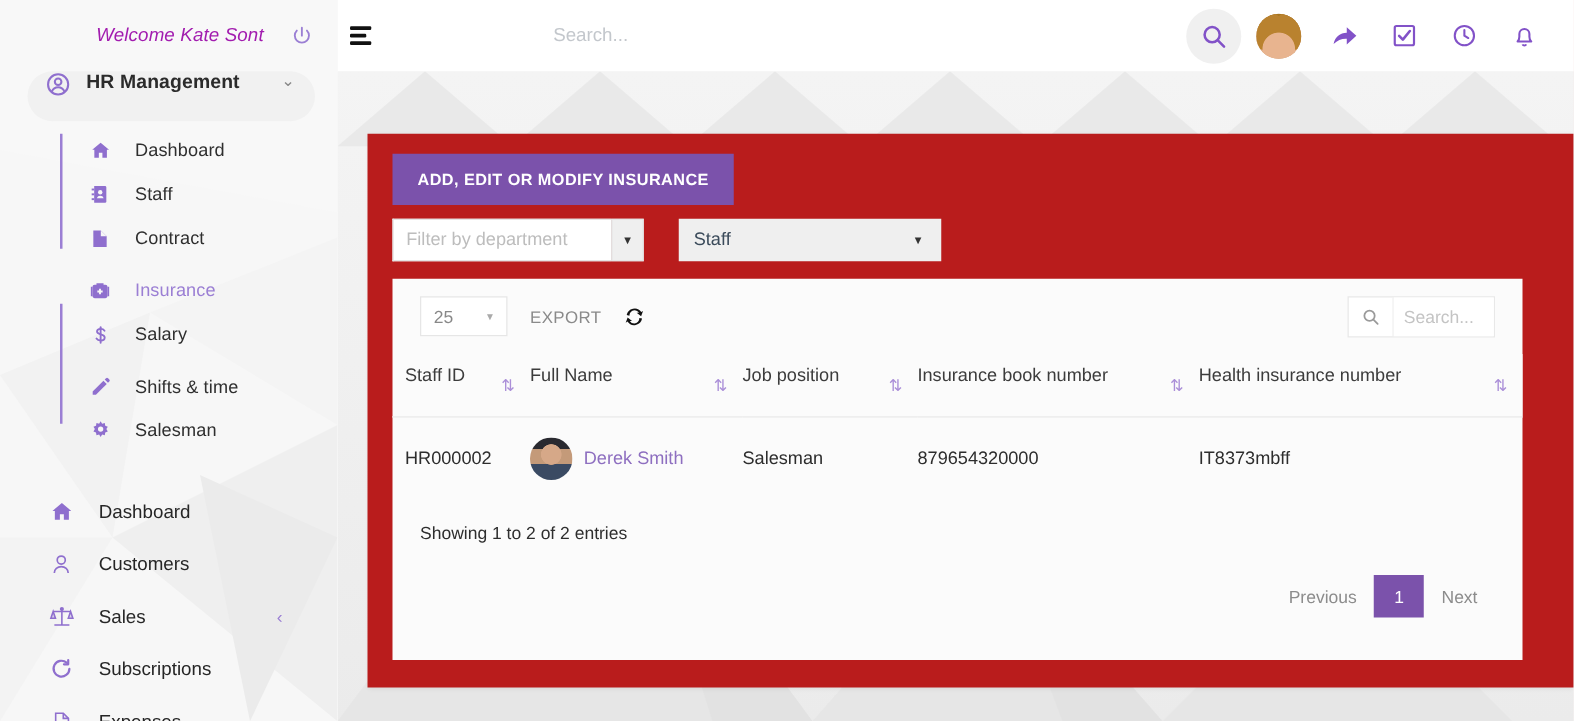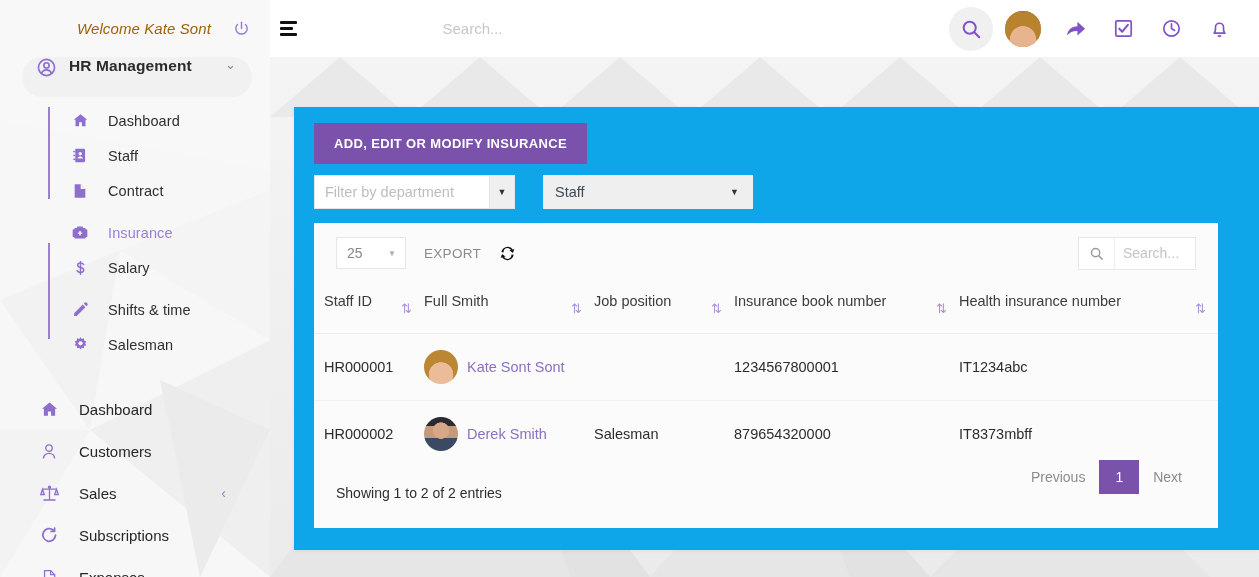--- a/index.html
+++ b/index.html
@@ -27,21 +27,21 @@
   .sidebar-inner { position: relative; z-index: 2; }
 
   .welcome-row {
     height: 57px;
     display: flex; align-items: center; justify-content: flex-end;
     padding-right: 20px; gap: 22px;
   }
   .welcome-text {
     font-style: italic;
     font-size: 15px;
-    color: #a16207;
+    color: #a21caf;
     letter-spacing: .1px;
   }
   .power-icon { color: #9b7fd4; display: flex; align-items: center; }
 
   .hr-block {
     margin: 0 18px 0 22px;
     height: 40px;
     background: #f1f1f1;
     border-radius: 20px;
     display: flex; 
@@ -149,21 +149,21 @@
   
   .content {
     flex: 1; position: relative; overflow: hidden;
     background: #efefef;
   }
   .content-bg { position: absolute; inset: 0; }
 
   .card {
     position: absolute;
     left: 24px; top: 50px; right: 0px; bottom: 27px;
-    background: #0ea5e9;
+    background: #b91c1c;
     box-shadow: 0 1px 4px rgba(0,0,0,.06);
     z-index: 2;
   }
 
   .btn-primary {
     position: absolute; left: 20px; top: 16px;
     background: #7b52ab; color: #fff;
     border: none;
     font-size: 13px; font-weight: 700; letter-spacing: .35px;
     padding: 13px 20px; cursor: pointer;
@@ -584,51 +584,39 @@
           </div>
 
           <table class="dt">
             <thead>
               <tr>
                 <th class="c1">
                   <span>Staff ID</span>
                   <span class="sort">⇅</span>
                 </th>
                 <th class="c2">
-                  <span>Full Smith</span>
+                  <span>Full Name</span>
                   <span class="sort">⇅</span>
                 </th>
                 <th class="c3">
                   <span>Job position</span>
                   <span class="sort">⇅</span>
                 </th>
                 <th class="c4">
                   <span>Insurance book number</span>
                   <span class="sort">⇅</span>
                 </th>
                 <th class="c5">
                   <span>Health insurance number</span>
                   <span class="sort">⇅</span>
                 </th>
               </tr>
             </thead>
             <tbody>
               <tr>
-                <td class="c1">HR000001</td>
-                <td>
-                  <span class="name-cell">
-                    <span class="av kate"></span>
-                    <span class="name-link">Kate Sont Sont</span>
-                  </span>
-                </td>
-                <td></td>
-                <td>1234567800001</td>
-                <td>IT1234abc</td>
-              </tr>
-              <tr>
                 <td class="c1">HR000002</td>
                 <td>
                   <span class="name-cell">
                     <span class="av derek"></span>
                     <span class="name-link">Derek Smith</span>
                   </span>
                 </td>
                 <td>Salesman</td>
                 <td>879654320000</td>
                 <td>IT8373mbff</td>

